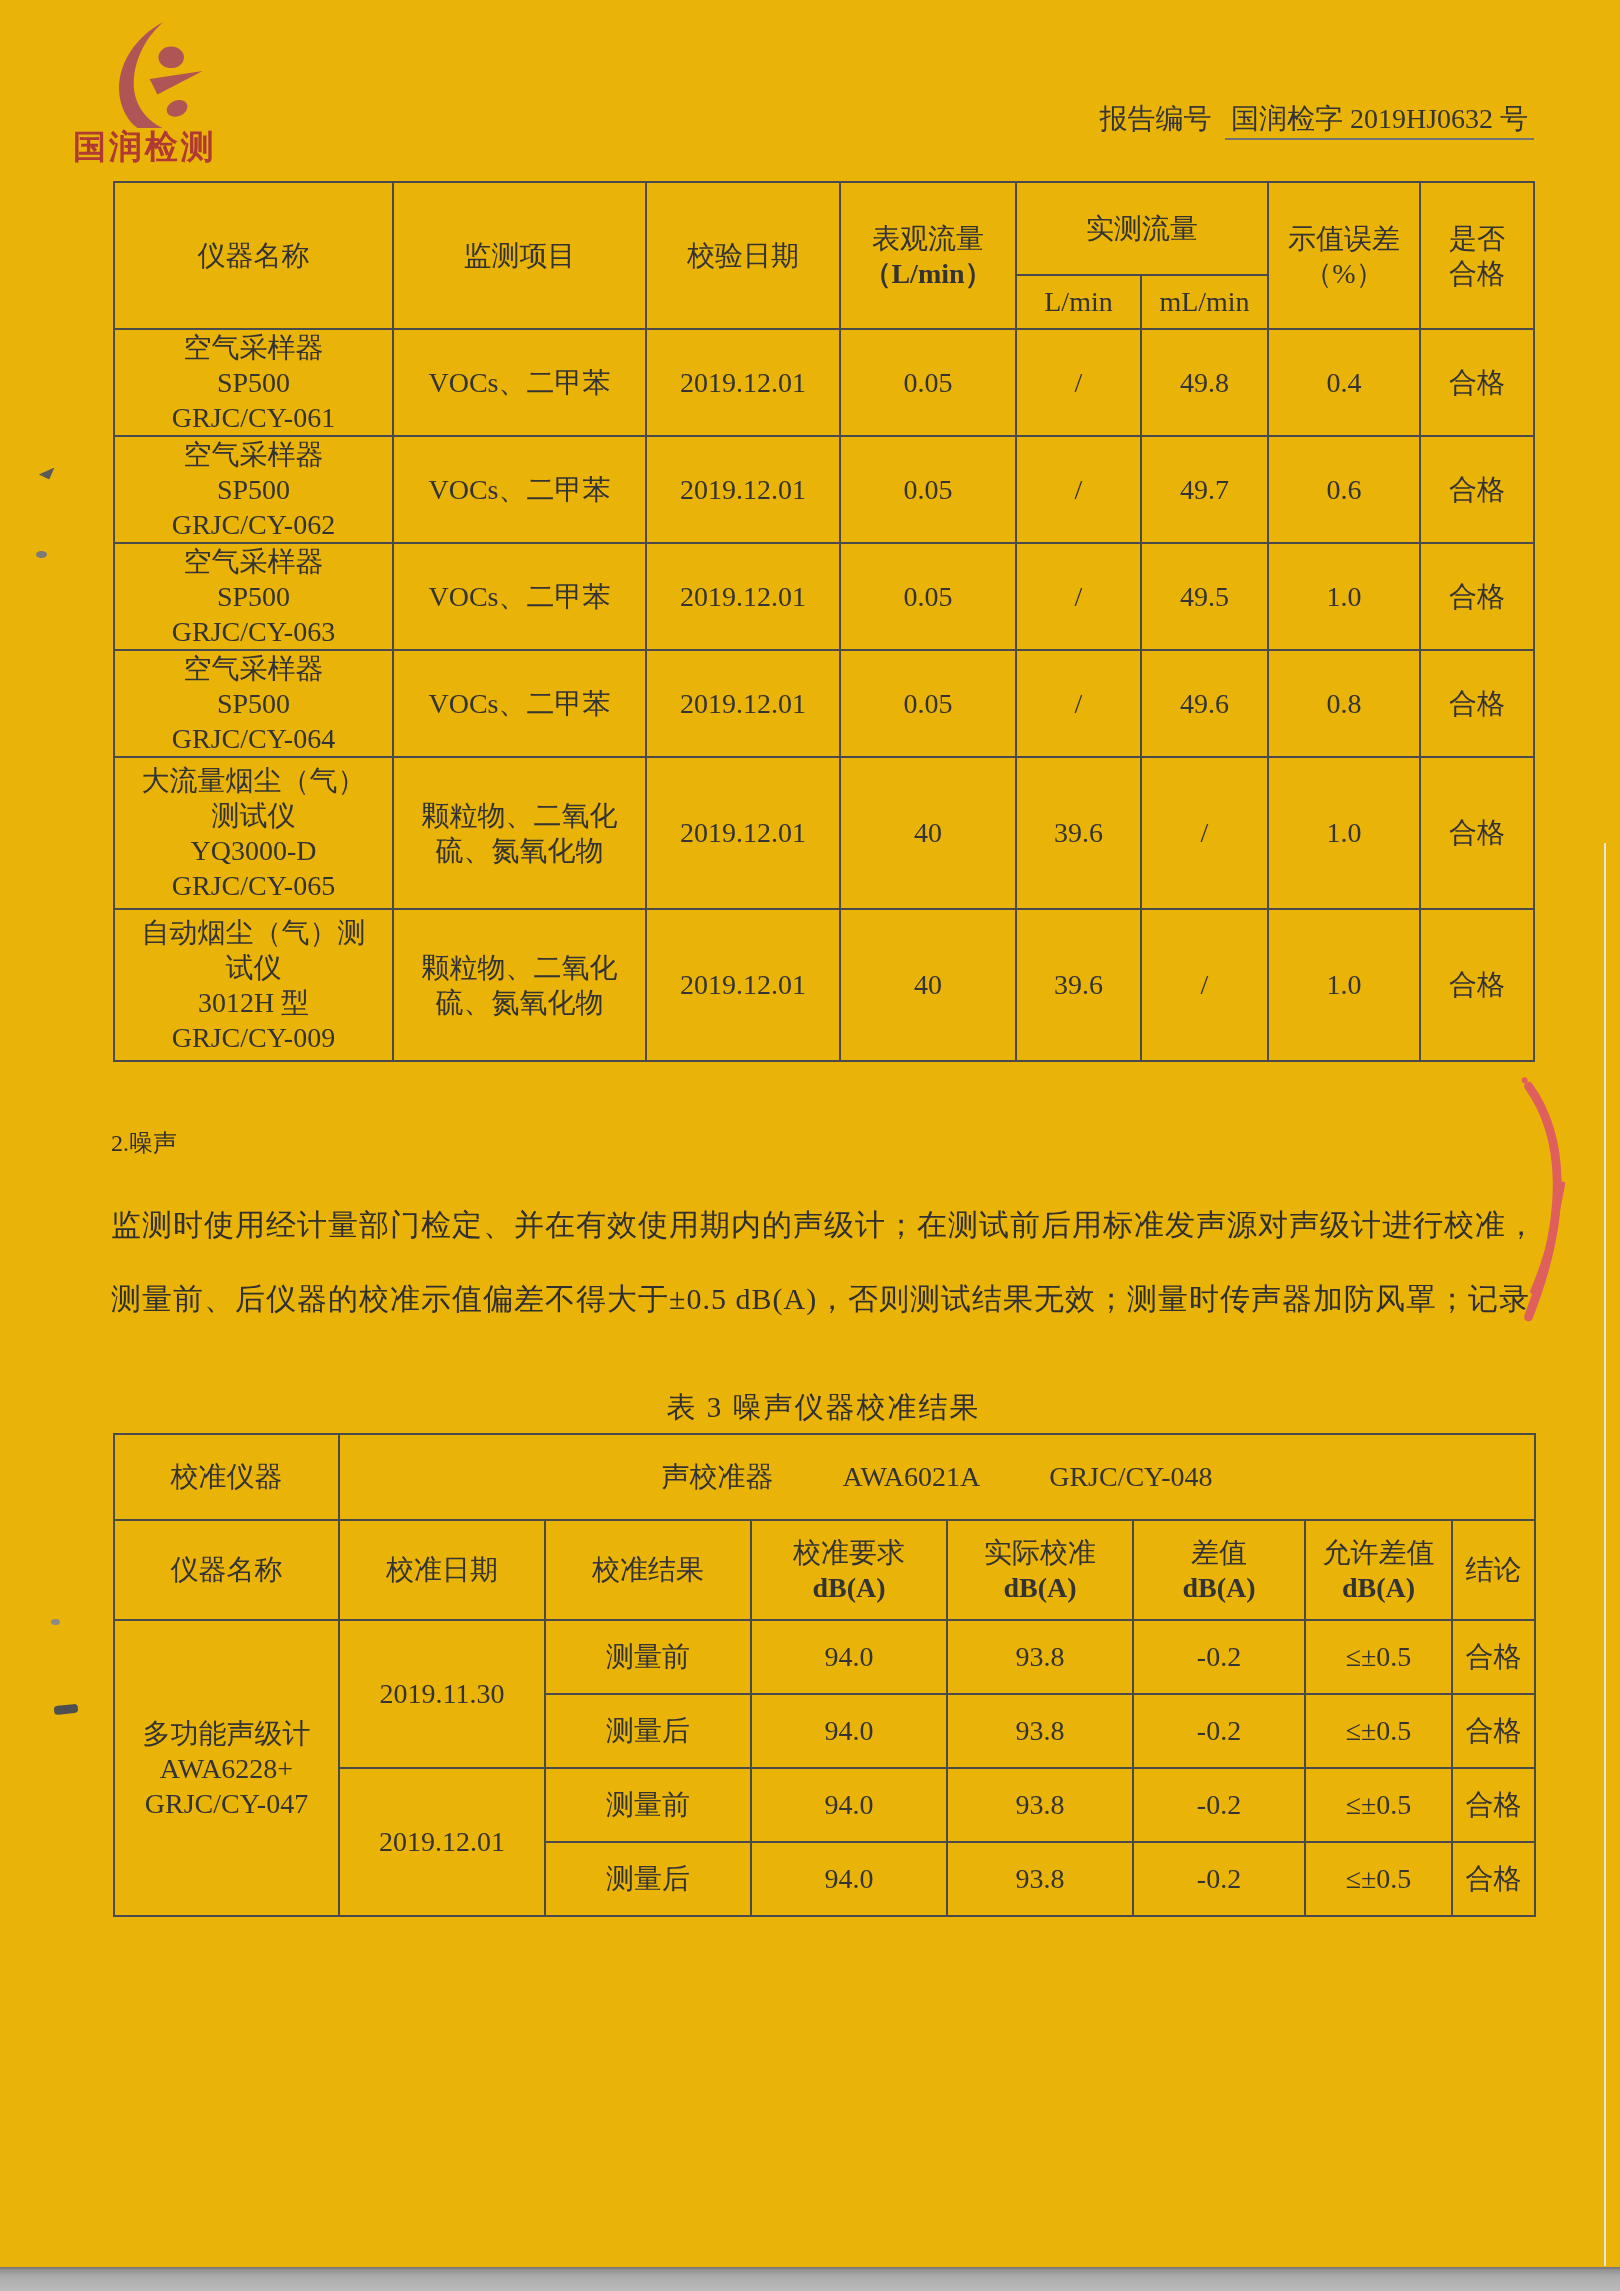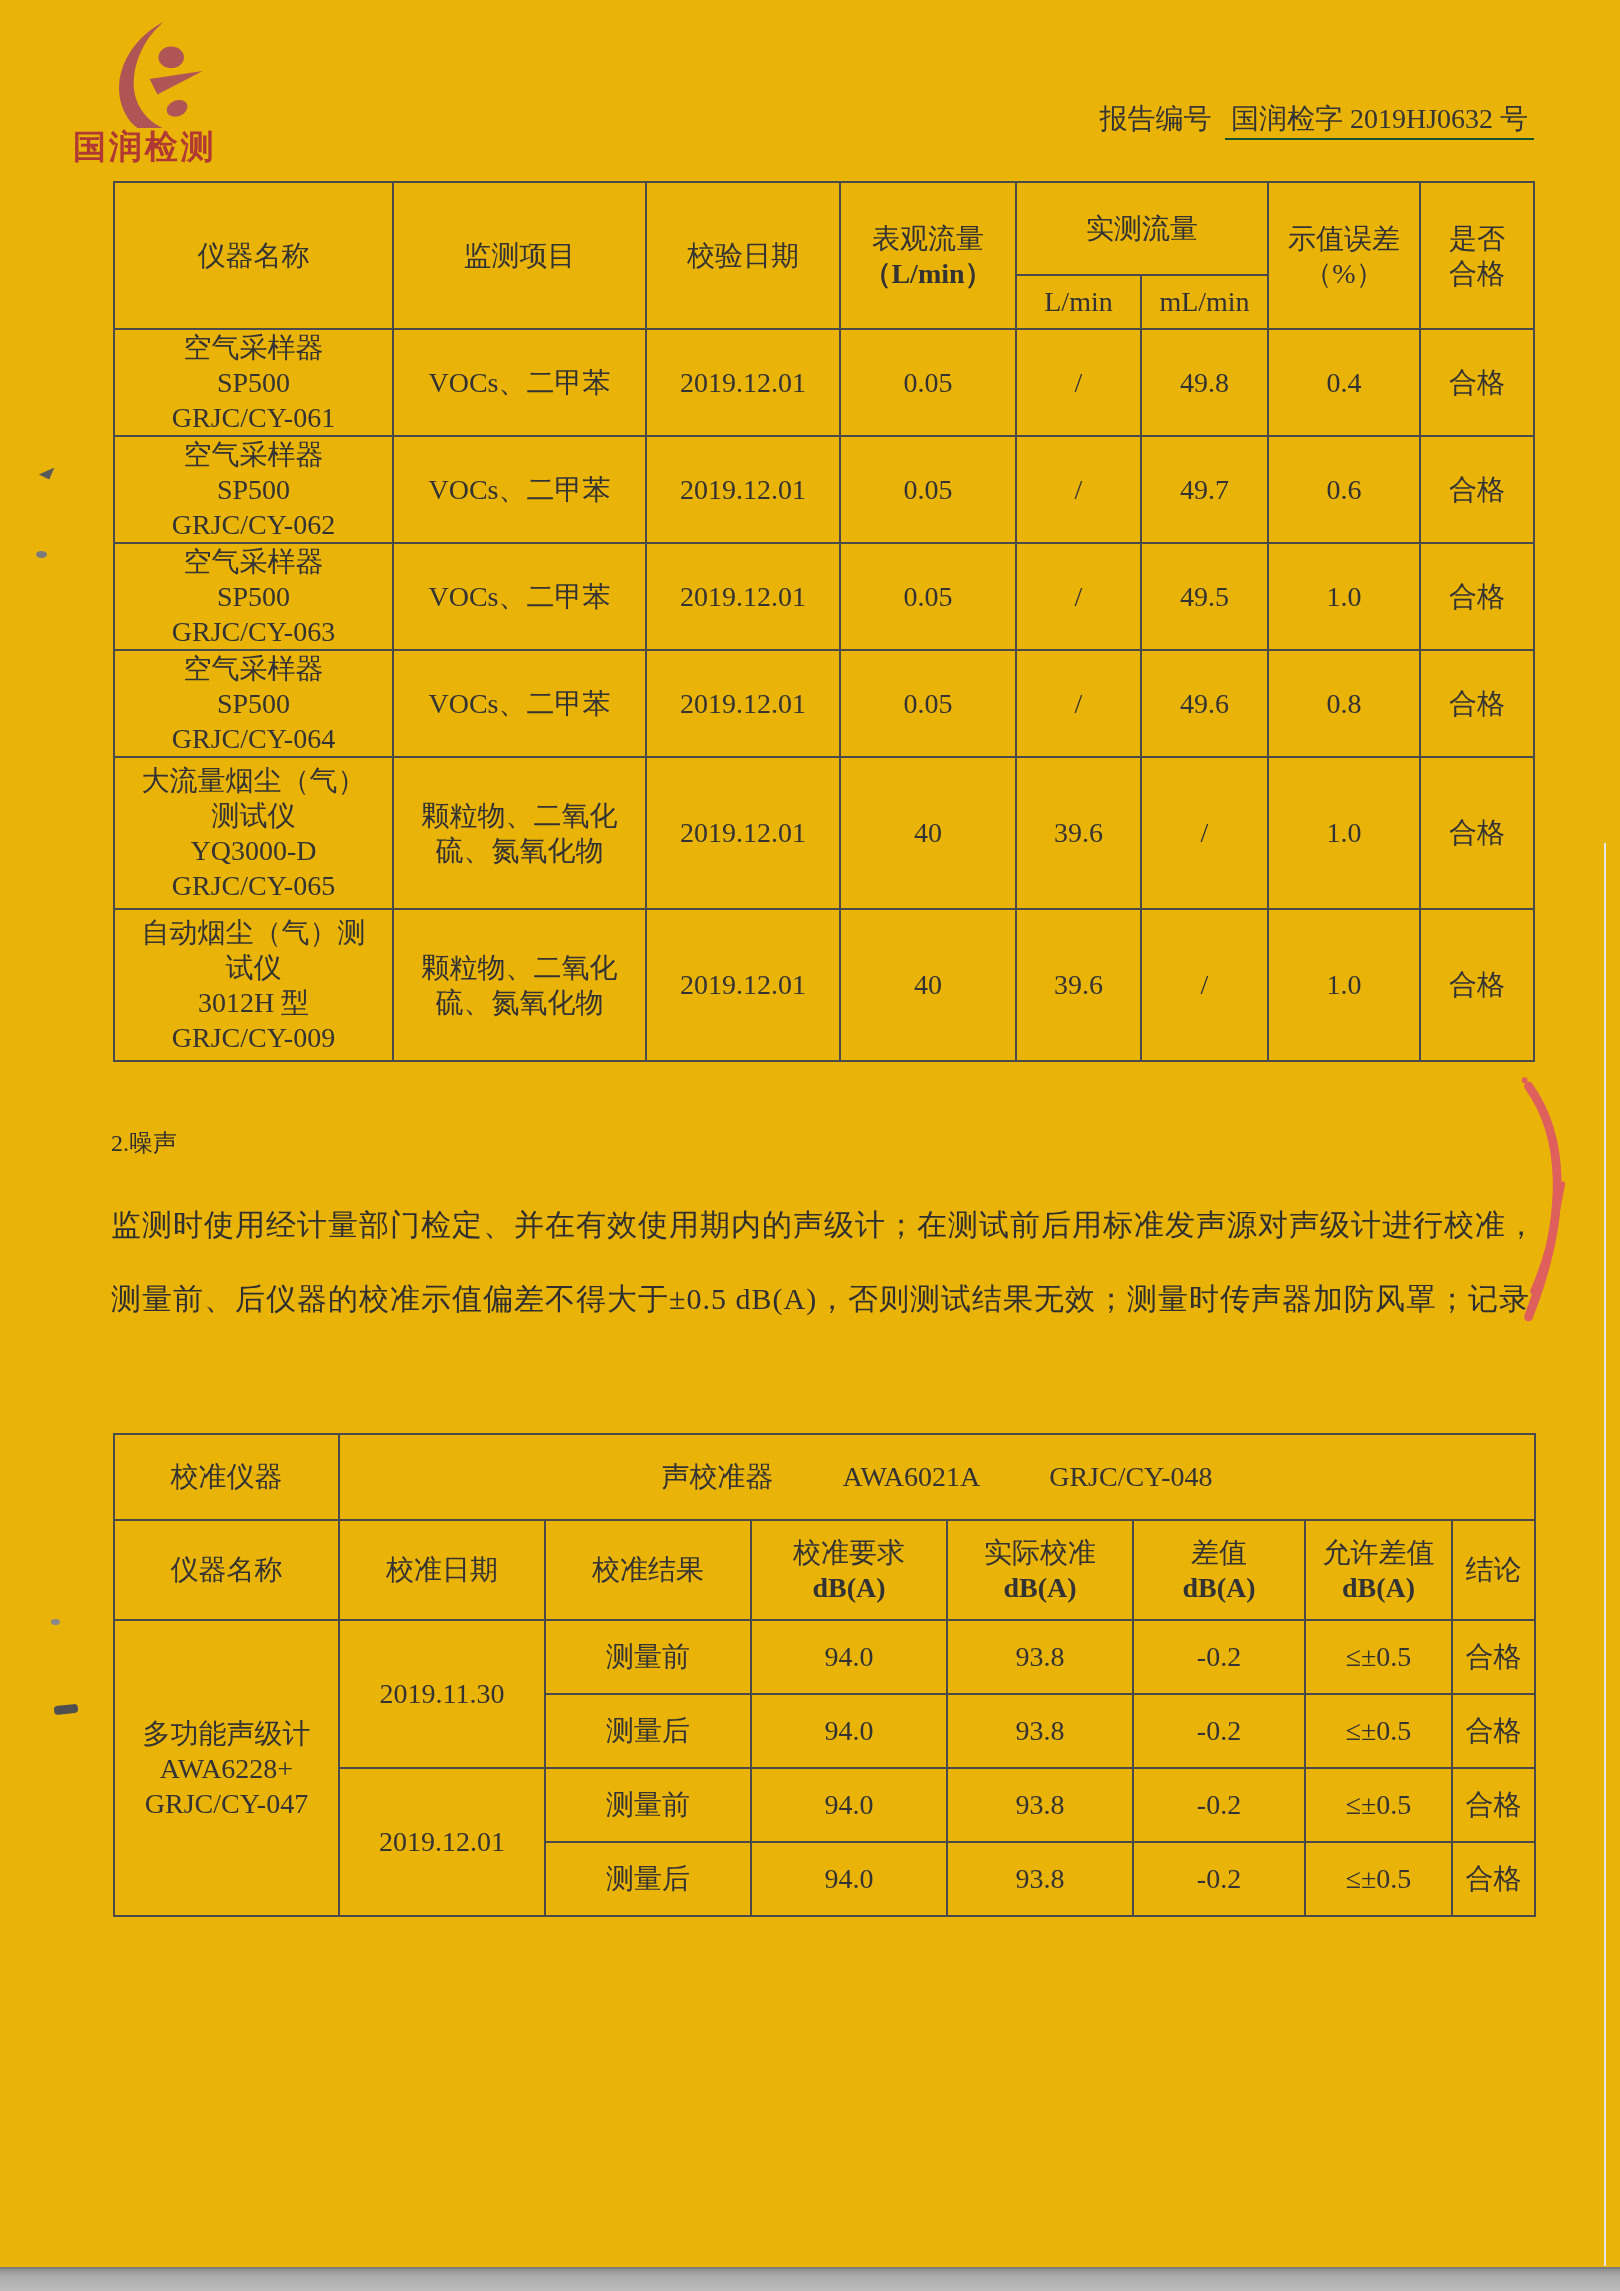--- a/index.html
+++ b/index.html
@@ -17,21 +17,21 @@
     position:absolute; left:73px; top:125px;
     font-size:33px; font-weight:bold; letter-spacing:2.9px;
     color:#b03a33; font-family:"Liberation Sans","DejaVu Sans",sans-serif;
   }
   .report-line {
     position:absolute; top:100px; right:86px;
     font-size:28px; color:#343434; white-space:nowrap;
   }
   .report-line .num {
     margin-left:13.7px; padding:0 5.9px 3.9px 5.9px;
-    border-bottom:2px solid #14532d;
+    border-bottom:2px solid #737373;
   }
 
   
   table { border-collapse:collapse; table-layout:fixed; background:transparent; }
   .doc-table { position:absolute; left:113px; width:1421px; border:2.9px solid #3f3f3f; }
   .doc-table td, .doc-table th {
     border:2px solid #4a4a4a; text-align:center; vertical-align:middle;
     font-size:28px; font-weight:normal; padding:0 3.9px; color:#333;
   }
   #table1 { top:181px; }
@@ -235,20 +235,21 @@
   </div>
 
   <div class="red-mark">
     <svg width="88" height="255" viewBox="0 0 90 260">
       <path d="M20 12 C 56 62, 62 140, 20 248" stroke="#df5f5c" stroke-width="9" fill="none" stroke-linecap="round"></path>
       <path d="M55 112 C 48 150, 38 190, 24 222" stroke="#df5f5c" stroke-width="5" fill="none" stroke-linecap="round"></path>
       <circle cx="16" cy="6" r="3" fill="#df5f5c"></circle>
     </svg>
   </div>
 
+  <div class="t3-caption">表 3  噪声仪器校准结果</div>
 
   <table class="doc-table" id="table3">
     <colgroup>
       <col style="width:225px">
         <col style="width:206px">
         <col style="width:206px">
         <col style="width:196px">
       <col style="width:186px">
         <col style="width:172px">
         <col style="width:147px">

